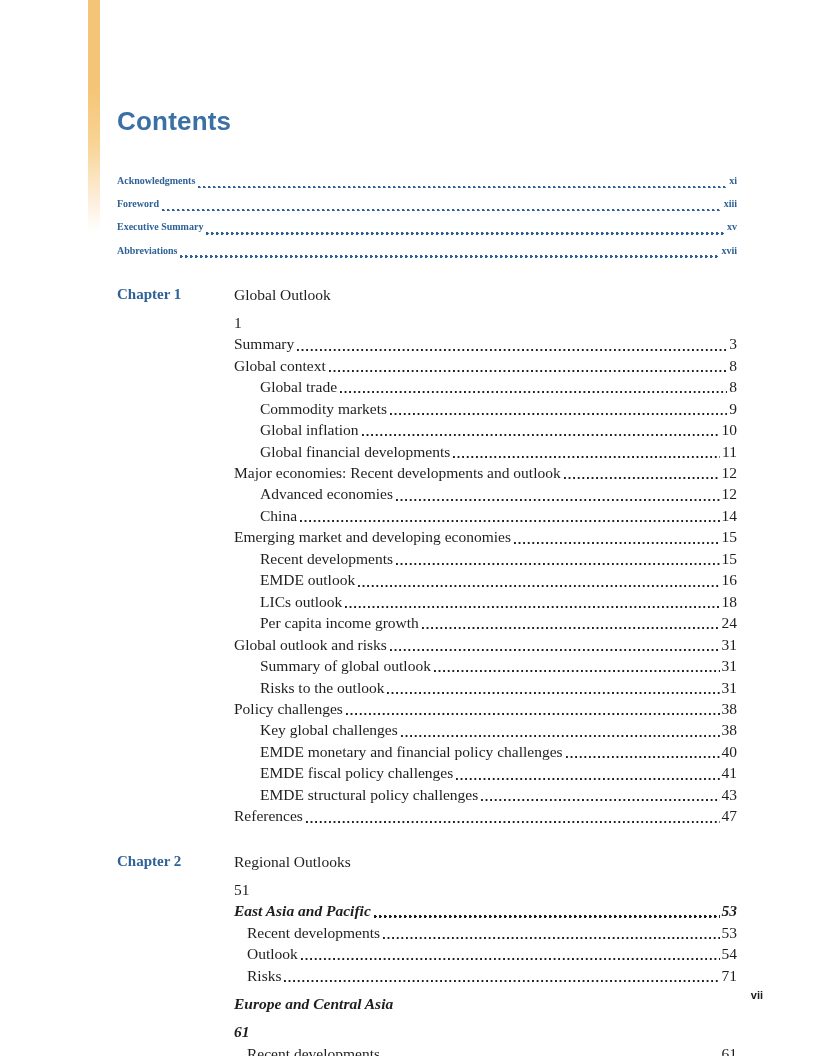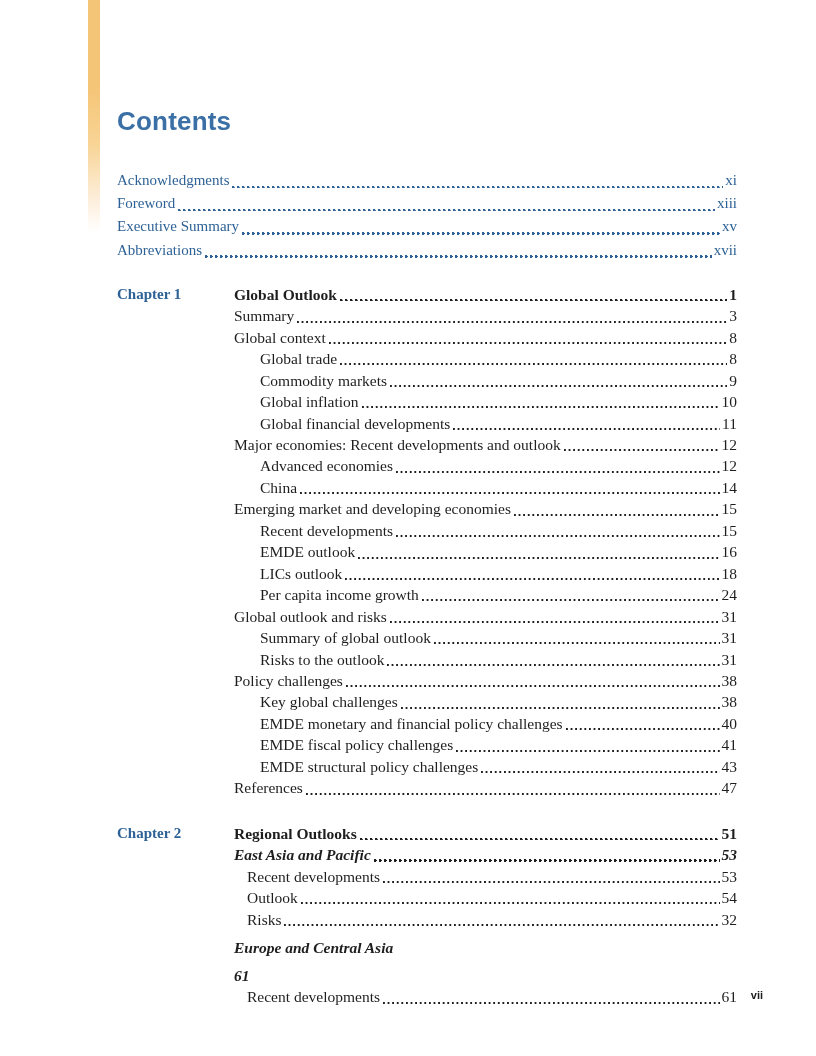--- a/index.html
+++ b/index.html
@@ -53,38 +53,38 @@
   .toc-row .pg  { flex: 0 0 auto; }
   .toc-row .leader {
     flex: 1 1 auto;
     align-self: flex-end;
     height: 2.2px;
     margin: 0 2px 4px 3px;
     background-image: radial-gradient(circle at 1.1px 1.1px, currentColor 1.0px, transparent 1.3px);
     background-size: 4.6px 2.2px;
     background-repeat: repeat-x;
   }
-  .toc-row.b  { font-weight: 700; }
+  .toc-row.b  { font-weight: 400; flex-direction: column; }
   .toc-row.bi { font-weight: 700; font-style: italic; text-align: right; }
   .toc-row.b .leader, .toc-row.bi .leader {
     height: 2.6px;
     background-image: radial-gradient(circle at 1.3px 1.3px, currentColor 1.2px, transparent 1.5px);
     background-size: 5px 2.6px;
   }
   .toc-row.ind1 { padding-left: 13px; }
   .toc-row.ind2 { padding-left: 26px; }
   .toc-row.gap  { margin-top: 7px; flex-direction: column; }
   
   .front-matter {
     margin-top: 28px;
   }
   .front-matter .toc-row {
     line-height: 23.2px;
-    font-size: 15px;
-    font-weight: 400;
+    font-size: 10px;
+    font-weight: 700;
     color: var(--link-blue, #2e6296);
     text-align: right;
   }
   .front-matter .toc-row .leader {
     height: 2.6px;
     background-image: radial-gradient(circle at 1.3px 1.3px, currentColor 1.2px, transparent 1.5px);
     background-size: 5px 2.6px;
   }
   
   .chapter-block {
@@ -289,21 +289,21 @@
               <span class="pg">53</span>
             </div>
             <div class="toc-row ind1">
               <span class="lbl">Outlook</span>
               <span class="leader"></span>
               <span class="pg">54</span>
             </div>
             <div class="toc-row ind1">
               <span class="lbl">Risks</span>
               <span class="leader"></span>
-              <span class="pg">32</span>
+              <span class="pg">71</span>
             </div>
             <div class="toc-row bi gap">
               <span class="lbl">Europe and Central Asia</span>
               <span class="leader"></span>
               <span class="pg">61</span>
             </div>
             <div class="toc-row ind1">
               <span class="lbl">Recent developments</span>
               <span class="leader"></span>
               <span class="pg">61</span>

